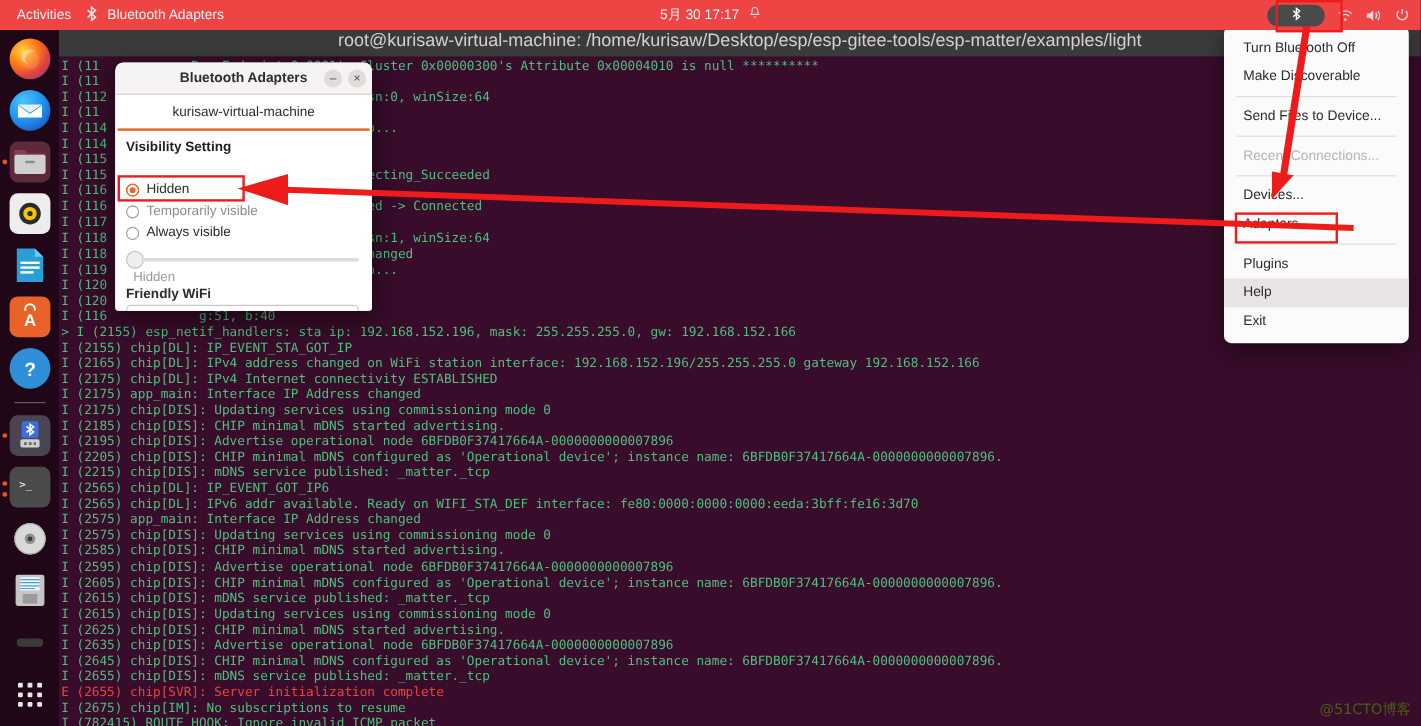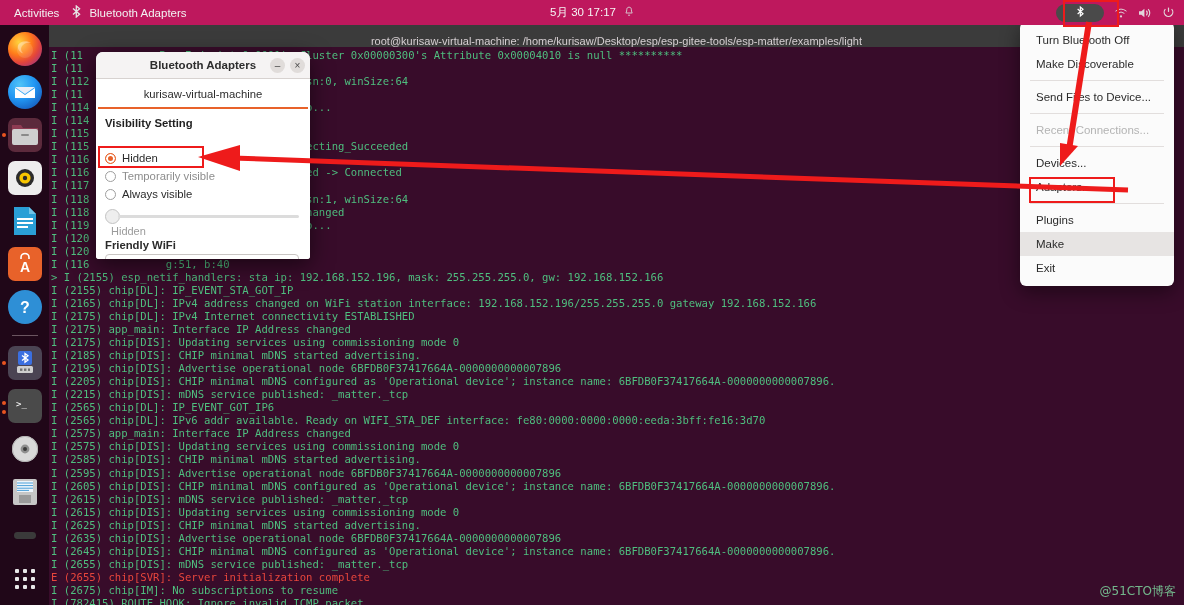--- a/index.html
+++ b/index.html
@@ -5,21 +5,21 @@
   html,body{margin:0;padding:0;}
   body{
     width:1184px;height:605px;overflow:hidden;position:relative;
     background:#2c001e;
     font-family:"Liberation Sans", sans-serif;
     -webkit-font-smoothing:antialiased;
   }
   
   #topbar{
     position:absolute;left:0;top:0;width:1184px;height:25px;
-    background:#be185d;color:#ffffff;font-size:11.5px;
+    background:#ef4444;color:#ffffff;font-size:11.5px;
     display:flex;align-items:center;z-index:60;
   }
   #topbar .activities{padding:0 12px 0 14px;font-size:11.5px;color:#f2f2f2;}
   #topbar .appname{display:flex;align-items:center;gap:7px;color:#f2f2f2;font-size:11.5px;}
   #topbar .clock{
     position:absolute;left:50%;transform:translateX(-50%);
     display:flex;align-items:center;gap:8px;color:#f5f5f5;font-size:11.5px;white-space:nowrap;
   }
   #topbar .tray{position:absolute;right:8px;display:flex;align-items:center;gap:9px;}
   .bt-pill{
@@ -38,22 +38,22 @@
   .run-dot{position:absolute;left:-3px;width:4px;height:4px;border-radius:50%;background:#e95420;}
   .dock-sep{width:26px;height:1px;background:#6b5560;margin:2px 0 10px;}
   .grid-dots{display:grid;grid-template-columns:repeat(3,4px);grid-gap:4px;}
   .grid-dots i{width:4px;height:4px;background:#e8e8e8;border-radius:1px;display:block;}
   
   #term{
     position:absolute;left:49px;top:25px;width:1135px;height:580px;
     background:#380c2a;overflow:hidden;z-index:10;
   }
   #term-title{
-    height:22px;background:#3b3b3b;color:#d6cfd2;font-size:11px;
-    display:flex;align-items:flex-end;justify-content:center;
+    height:22px;background:#3b3b3b;color:#d6cfd2;font-size:15px;
+    display:flex;align-items:flex-start;justify-content:center;
   }
   #term-body{
     padding:2px 0 0 2px;
     font-family:"DejaVu Sans Mono","Liberation Mono",monospace;
     font-size:10.6px;line-height:13.05px;color:#4fbf7f;white-space:pre;
   }
   #term-body .ln{height:13.05px;overflow:hidden;}
   #term-body .err{color:#e8463c;}
   
   #dlg{
@@ -100,21 +100,21 @@
   #menu .mi{padding:5px 8px 5px 16px;line-height:14px;}
   #menu .mi.dis{color:#b4b4b4;}
   #menu .mi.hl{background:#e7e4e3;}
   #menu .msep{height:1px;background:#e2dedd;margin:4px 10px;}
   
   .ann{position:absolute;z-index:70;pointer-events:none;}
   .redbox{border:2px solid #ee1b1b;}
   #ann-svg{position:absolute;left:0;top:0;width:1184px;height:605px;z-index:72;pointer-events:none;}
   #wm{
     position:absolute;right:8px;bottom:5px;z-index:75;
-    color:#86efac;font-size:12px;opacity:.75;font-family:"DejaVu Sans",sans-serif;
+    color:#4d7c0f;font-size:12px;opacity:.75;font-family:"DejaVu Sans",sans-serif;
   }
 </style>
 </head>
 <body>
 
 <div id="topbar">
   <div class="activities">Activities</div>
   <div class="appname">
     <span>
       <svg width="11" height="13" viewBox="0 0 11 13">
@@ -352,21 +352,21 @@
   <div class="mi">Make Discoverable</div>
   <div class="msep"></div>
   <div class="mi">Send Files to Device...</div>
   <div class="msep"></div>
   <div class="mi dis">Recent Connections...</div>
   <div class="msep"></div>
   <div class="mi">Devices...</div>
   <div class="mi">Adapters...</div>
   <div class="msep"></div>
   <div class="mi">Plugins</div>
-  <div class="mi hl">Make</div>
+  <div class="mi hl">Help</div>
   <div class="mi">Exit</div>
 </div>
 
 <div class="ann redbox" style="left:1063px;top:0px;width:52px;height:23px;"></div>
 <div class="ann redbox" style="left:1029px;top:177px;width:82px;height:22px;"></div>
 <div class="ann redbox" style="left:98px;top:146px;width:102px;height:18px;"></div>
 
 <svg id="ann-svg">
 
   <g>

